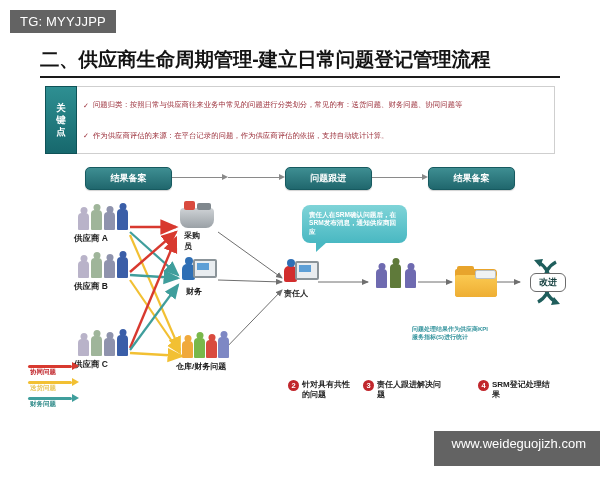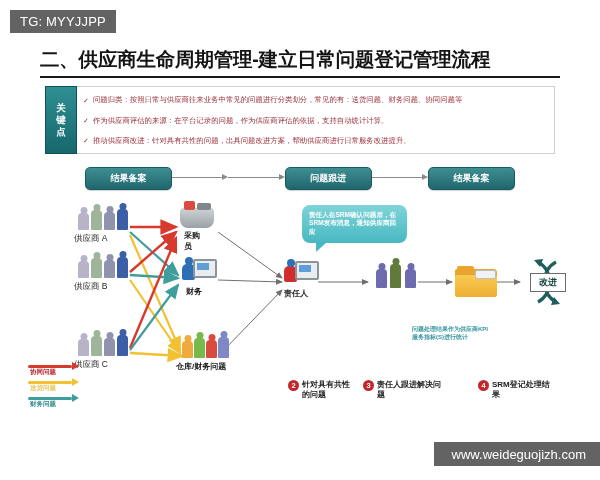--- a/index.html
+++ b/index.html
@@ -68,21 +68,21 @@
   
   .canvas{position:absolute;left:0;top:190px;width:600px;height:250px;}
   svg.wire{position:absolute;inset:0;width:600px;height:250px;}
 
   
   .grp{position:absolute;width:58px;height:26px;}
   .p{position:absolute;bottom:0;width:11px;border-radius:4px 4px 1px 1px;}
   .p:before{content:"";position:absolute;left:50%;top:-6px;transform:translateX(-50%);
             width:7px;height:7px;border-radius:50%;background:inherit;}
 
-  .lbl{position:absolute;font-size:8.5px;font-weight:normal;color:#1c1c1c;white-space:nowrap;}
+  .lbl{position:absolute;font-size:8.5px;font-weight:bold;color:#1c1c1c;white-space:nowrap;}
   .lbl-sm{position:absolute;font-size:8px;font-weight:bold;color:#1c1c1c;white-space:nowrap;}
 
   
   .role{position:absolute;}
   .printer{width:34px;height:20px;border-radius:4px 4px 8px 8px;background:linear-gradient(180deg,#cfd3d6,#9aa1a6);}
   .printer:before{content:"";position:absolute;left:4px;top:-7px;width:11px;height:9px;border-radius:2px;background:#d94b3f;}
   .printer:after{content:"";position:absolute;left:17px;top:-5px;width:14px;height:7px;border-radius:2px;background:#7f878d;}
 
   .pc-person{width:13px;height:16px;border-radius:5px 5px 2px 2px;background:#2f6fb5;}
   .pc-person:before{content:"";position:absolute;left:50%;top:-7px;transform:translateX(-50%);
@@ -133,21 +133,21 @@
   .num-item{position:absolute;display:flex;gap:3px;align-items:flex-start;}
   .num-badge{
     flex:0 0 auto;width:11px;height:11px;border-radius:50%;background:#c1272d;color:#fff;
     font-size:7.5px;font-weight:bold;display:flex;align-items:center;justify-content:center;
   }
   .num-text{font-size:8px;font-weight:bold;color:#1c1c1c;line-height:1.3;}
 
   
   .watermark{
     position:absolute;right:0;bottom:14px;
-    background:#636363;color:#fff;font-size:13px;padding:5px 14px 4px 18px;
+    background:#636363;color:#fff;font-size:13px;padding:5px 14px 15px 18px;
   }
 </style>
 </head>
 <body>
 
 <div class="slide">
 
   <div class="tg-badge">TG: MYYJJPP</div>
 
   <div class="title">二、供应商生命周期管理-建立日常问题登记管理流程</div>
@@ -160,24 +160,20 @@
       <span>点</span>
     </div>
     <div class="kp-body">
       <div class="kp-item">
         <span class="kp-check">✓</span>
         <span class="kp-text">问题归类：按照日常与供应商往来业务中常见的问题进行分类划分，常见的有：送货问题、财务问题、协同问题等</span>
       </div>
       <div class="kp-item">
         <span class="kp-check">✓</span>
         <span class="kp-text">作为供应商评估的来源：在平台记录的问题，作为供应商评估的依据，支持自动统计计算。</span>
-      </div>
-      <div class="kp-item">
-        <span class="kp-check">✓</span>
-        <span class="kp-text">推动供应商改进：针对具有共性的问题，出具问题改进方案，帮助供应商进行日常服务改进提升。</span>
       </div>
     </div>
   </div>
 
   <div class="flow">
     <div class="flow-box">结果备案</div>
     <div class="flow-arrow"></div>
     <div class="flow-arrow"></div>
     <div class="flow-box">问题跟进</div>
     <div class="flow-arrow"></div>
@@ -286,21 +282,21 @@
 
     <div class="folder" style="left:455px;top:76px;">
       <div class="tab"></div>
         <div class="back"></div>
       <div class="front"></div>
         <div class="pap"></div>
     </div>
 
     <div class="kpi-note" style="left:412px;top:136px;">问题处理结果作为供应商KPI服务指标(S)进行统计</div>
 
-    <div class="improve-box" style="left:530px;top:83px;">改进</div>
+    <div class="improve-box" style="left:530px;top:83px;border-radius:6px;">改进</div>
 
     <div class="leg" style="top:172px;">
       <div class="leg-row" style="color:#d8392f;">
         <div class="leg-line" style="background:#d8392f;"></div>
           <div class="leg-head"></div>
         <div class="leg-txt" style="color:#c1272d;">协同问题</div>
       </div>
       <div class="leg-row" style="color:#f2c033;">
         <div class="leg-line" style="background:#f2c033;"></div>
           <div class="leg-head"></div>

